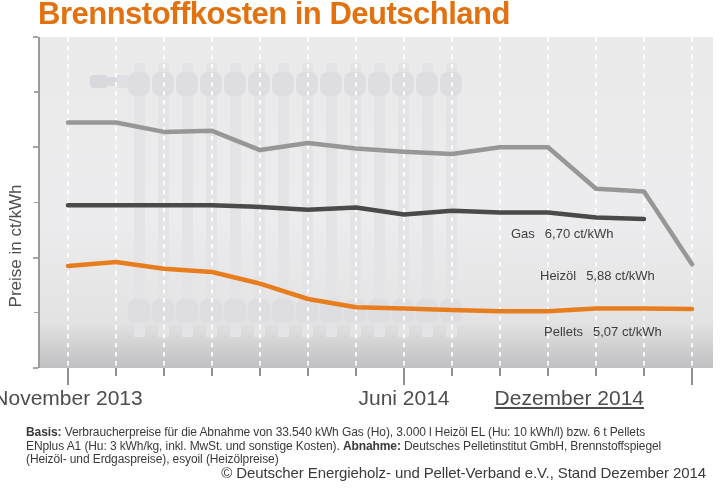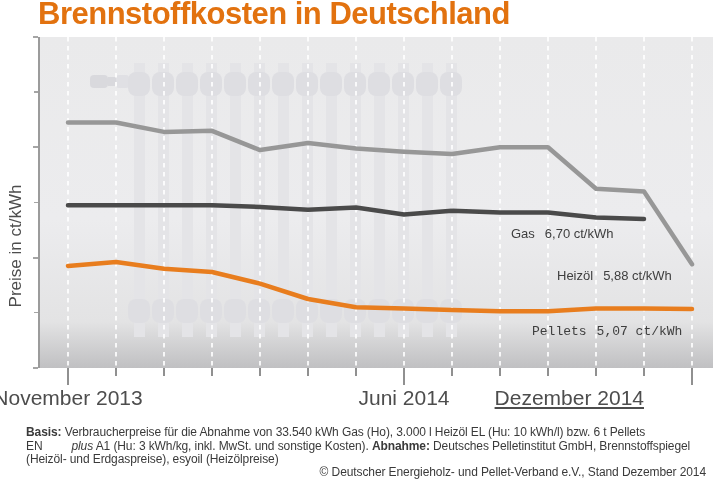--- a/index.html
+++ b/index.html
@@ -25,23 +25,23 @@
 
   .xtick{position:absolute;width:1.5px;background:#909090;top:368px;}
   .xlabel{position:absolute;top:388px;font-size:21px;color:#4d4d4d;white-space:nowrap;line-height:20px;}
 
   .series-label{position:absolute;font-size:13px;color:#3e3e3e;white-space:nowrap;line-height:20px;}
   .series-label .val{margin-left:10px;}
 
   .footer{position:absolute;left:26px;top:426px;width:680px;font-size:12px;line-height:13.5px;
           color:#3a3a3a;letter-spacing:-0.1px;}
   .footer .seg-b{font-weight:bold;}
-  .footer .seg-i{font-style:italic;padding-left:29px;}
+  .footer .seg-i{}
   .copyright{position:absolute;right:0px;top:40px;width:680px;text-align:right;
-             font-size:12px;color:#3a3a3a;white-space:nowrap;}
+             font-size:15px;color:#3a3a3a;white-space:nowrap;}
 </style>
 </head>
 <body>
 
 <div class="figure">
   <h1 class="title">Brennstoffkosten in Deutschland</h1>
 
   <div class="plot">
     <svg id="plot-svg" width="673" height="331" viewBox="0 0 673 331">
         <g>
@@ -143,22 +143,22 @@
       <div class="xtick" style="left: 643.25px; height: 8px;"></div>
       <div class="xtick" style="left: 691.25px; height: 17px;"></div>
     </div>
   <div id="xlabels">
       <div class="xlabel" style="left: 68px; transform: translateX(-50%);">November 2013</div>
       <div class="xlabel" style="left: 404px; transform: translateX(-50%);">Juni 2014</div>
       <div class="xlabel" style="right: 9px; text-decoration: underline;">Dezember 2014</div>
     </div>
   <div id="annotations">
       <div class="series-label" style="left: 511px; top: 224px;"><span>Gas</span><span class="val">6,70 ct/kWh</span></div>
-      <div class="series-label" style="left: 557px; top: 266px;"><span>Heizöl</span><span class="val">5,88 ct/kWh</span></div>
-      <div class="series-label" style="left: 532px; top: 322px; font-family: Liberation Mono, monospace;"><span>Pellets</span><span class="val">5,07 ct/kWh</span></div>
+      <div class="series-label" style="left: 540px; top: 266px;"><span>Heizöl</span><span class="val">5,88 ct/kWh</span></div>
+      <div class="series-label" style="left: 544px; top: 322px;"><span>Pellets</span><span class="val">5,07 ct/kWh</span></div>
     </div>
 
   <div class="footer">
     <div id="footnote-lines">
         <div><span class="seg-b">Basis:</span><span> Verbraucherpreise für die Abnahme von 33.540 kWh Gas (Ho), 3.000 l Heizöl EL (Hu: 10 kWh/l) bzw. 6 t Pellets</span></div>
         <div><span>EN</span><span class="seg-i">plus</span><span> A1 (Hu: 3 kWh/kg, inkl. MwSt. und sonstige Kosten). </span><span class="seg-b">Abnahme:</span><span> Deutsches Pelletinstitut GmbH, Brennstoffspiegel</span></div>
         <div><span>(Heizöl- und Erdgaspreise), esyoil (Heizölpreise)</span></div>
       </div>
     <div class="copyright">© Deutscher Energieholz- und Pellet-Verband e.V., Stand Dezember 2014</div>
   </div>

